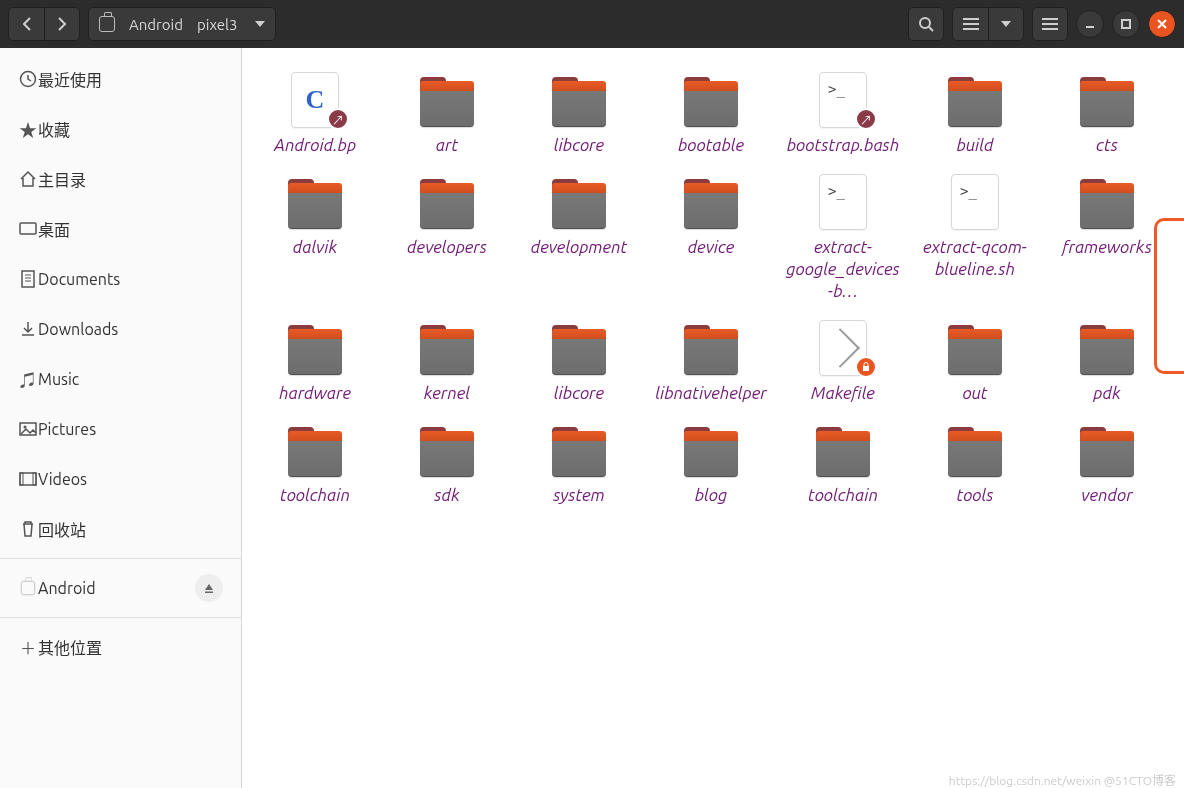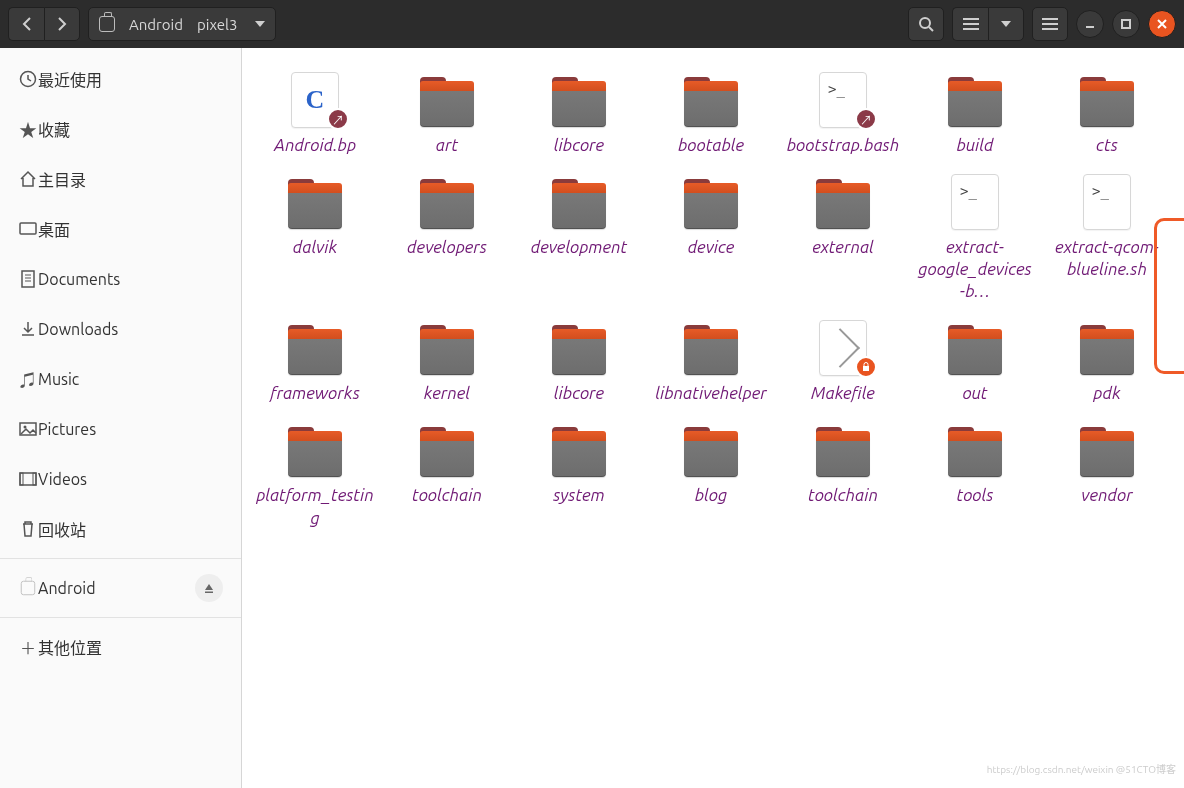--- a/index.html
+++ b/index.html
@@ -46,21 +46,21 @@
 .file.make::after { content:""; position:absolute; width:26px; height:26px; border:2px solid #999; border-top:none; border-left:none; transform: rotate(-45deg) translate(-2px,-2px); }
 
 
 .badge { position: absolute; width: 22px; height: 22px; border-radius: 50%; display:flex; align-items:center; justify-content:center; color:#fff; font-size:12px; border:2px solid #fff; }
 .badge.link { background:#8b3a48; bottom:-2px; right:-4px; }
 .badge.lock { background:#e95420; bottom:-2px; right:-4px; }
 
 
 .highlight-box { position: absolute; left: 912px; top: 170px; width: 260px; height: 156px; border: 3px solid #ef5a28; border-radius: 10px; pointer-events: none; }
 
-.watermark { position: absolute; bottom: 12px; right: 8px; font-size: 10px; color: #ccc; }
+.watermark { position: absolute; bottom: 0; right: 8px; font-size: 12px; color: #ccc; }
 
 svg { display: block; }
 </style>
 </head>
 <body>
 
 <div class="header">
   <div class="nav-group">
     <div class="hbtn">
       <svg width="10" height="14" viewBox="0 0 10 14">
@@ -301,45 +301,45 @@
           <div class="label">development</div>
         </div>
         <div class="item">
           <div class="icon-wrap">
             <div class="folder"></div>
           </div>
           <div class="label">device</div>
         </div>
         <div class="item">
           <div class="icon-wrap">
-            <div class="folder"></div>
-          </div>
-          <div class="label">external</div>
-        </div>
-        <div class="item">
-          <div class="icon-wrap">
             <div class="file">
               <span class="term">&gt;_</span>
             </div>
           </div>
           <div class="label">extract-google_devices-b…</div>
         </div>
         <div class="item">
           <div class="icon-wrap">
             <div class="file">
               <span class="term">&gt;_</span>
             </div>
           </div>
           <div class="label">extract-qcom-blueline.sh</div>
         </div>
         <div class="item">
           <div class="icon-wrap">
             <div class="folder"></div>
           </div>
           <div class="label">frameworks</div>
+        </div>
+        <div class="item">
+          <div class="icon-wrap">
+            <div class="folder"></div>
+          </div>
+          <div class="label">hardware</div>
         </div>
         <div class="item">
           <div class="icon-wrap">
             <div class="folder"></div>
           </div>
           <div class="label">kernel</div>
         </div>
         <div class="item">
           <div class="icon-wrap">
             <div class="folder"></div>
@@ -373,27 +373,27 @@
         <div class="item">
           <div class="icon-wrap">
             <div class="folder"></div>
           </div>
           <div class="label">pdk</div>
         </div>
         <div class="item">
           <div class="icon-wrap">
             <div class="folder"></div>
           </div>
-          <div class="label">platform_testing</div>
-        </div>
-        <div class="item">
-          <div class="icon-wrap">
-            <div class="folder"></div>
-          </div>
           <div class="label">toolchain</div>
+        </div>
+        <div class="item">
+          <div class="icon-wrap">
+            <div class="folder"></div>
+          </div>
+          <div class="label">sdk</div>
         </div>
         <div class="item">
           <div class="icon-wrap">
             <div class="folder"></div>
           </div>
           <div class="label">system</div>
         </div>
         <div class="item">
           <div class="icon-wrap">
             <div class="folder"></div>

